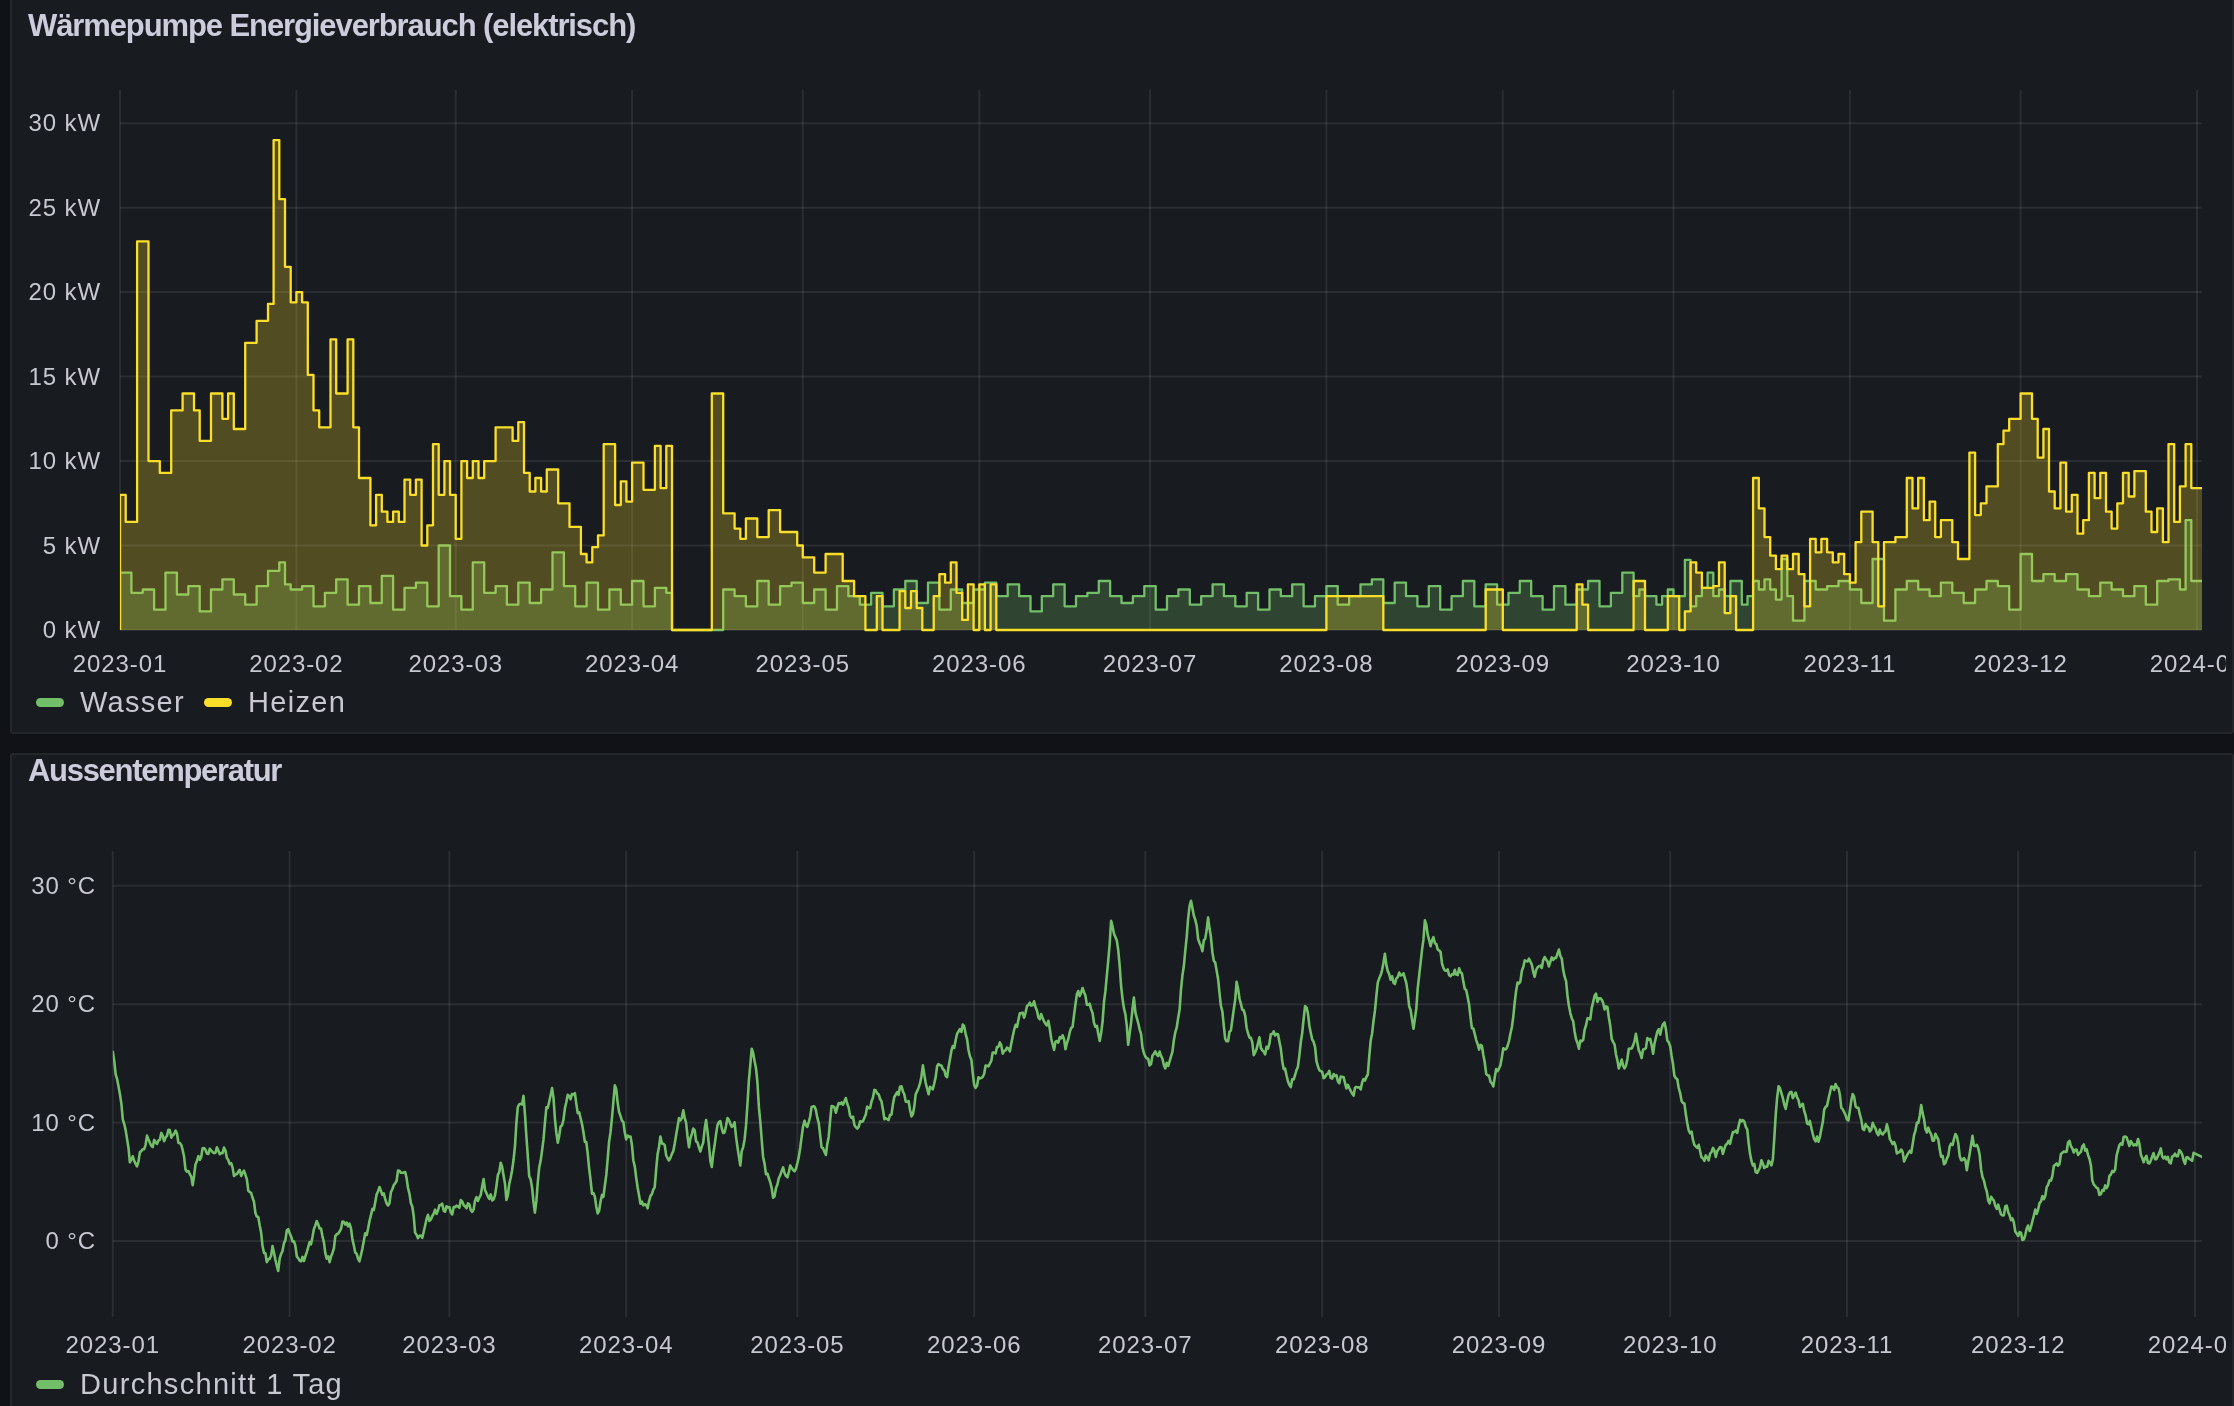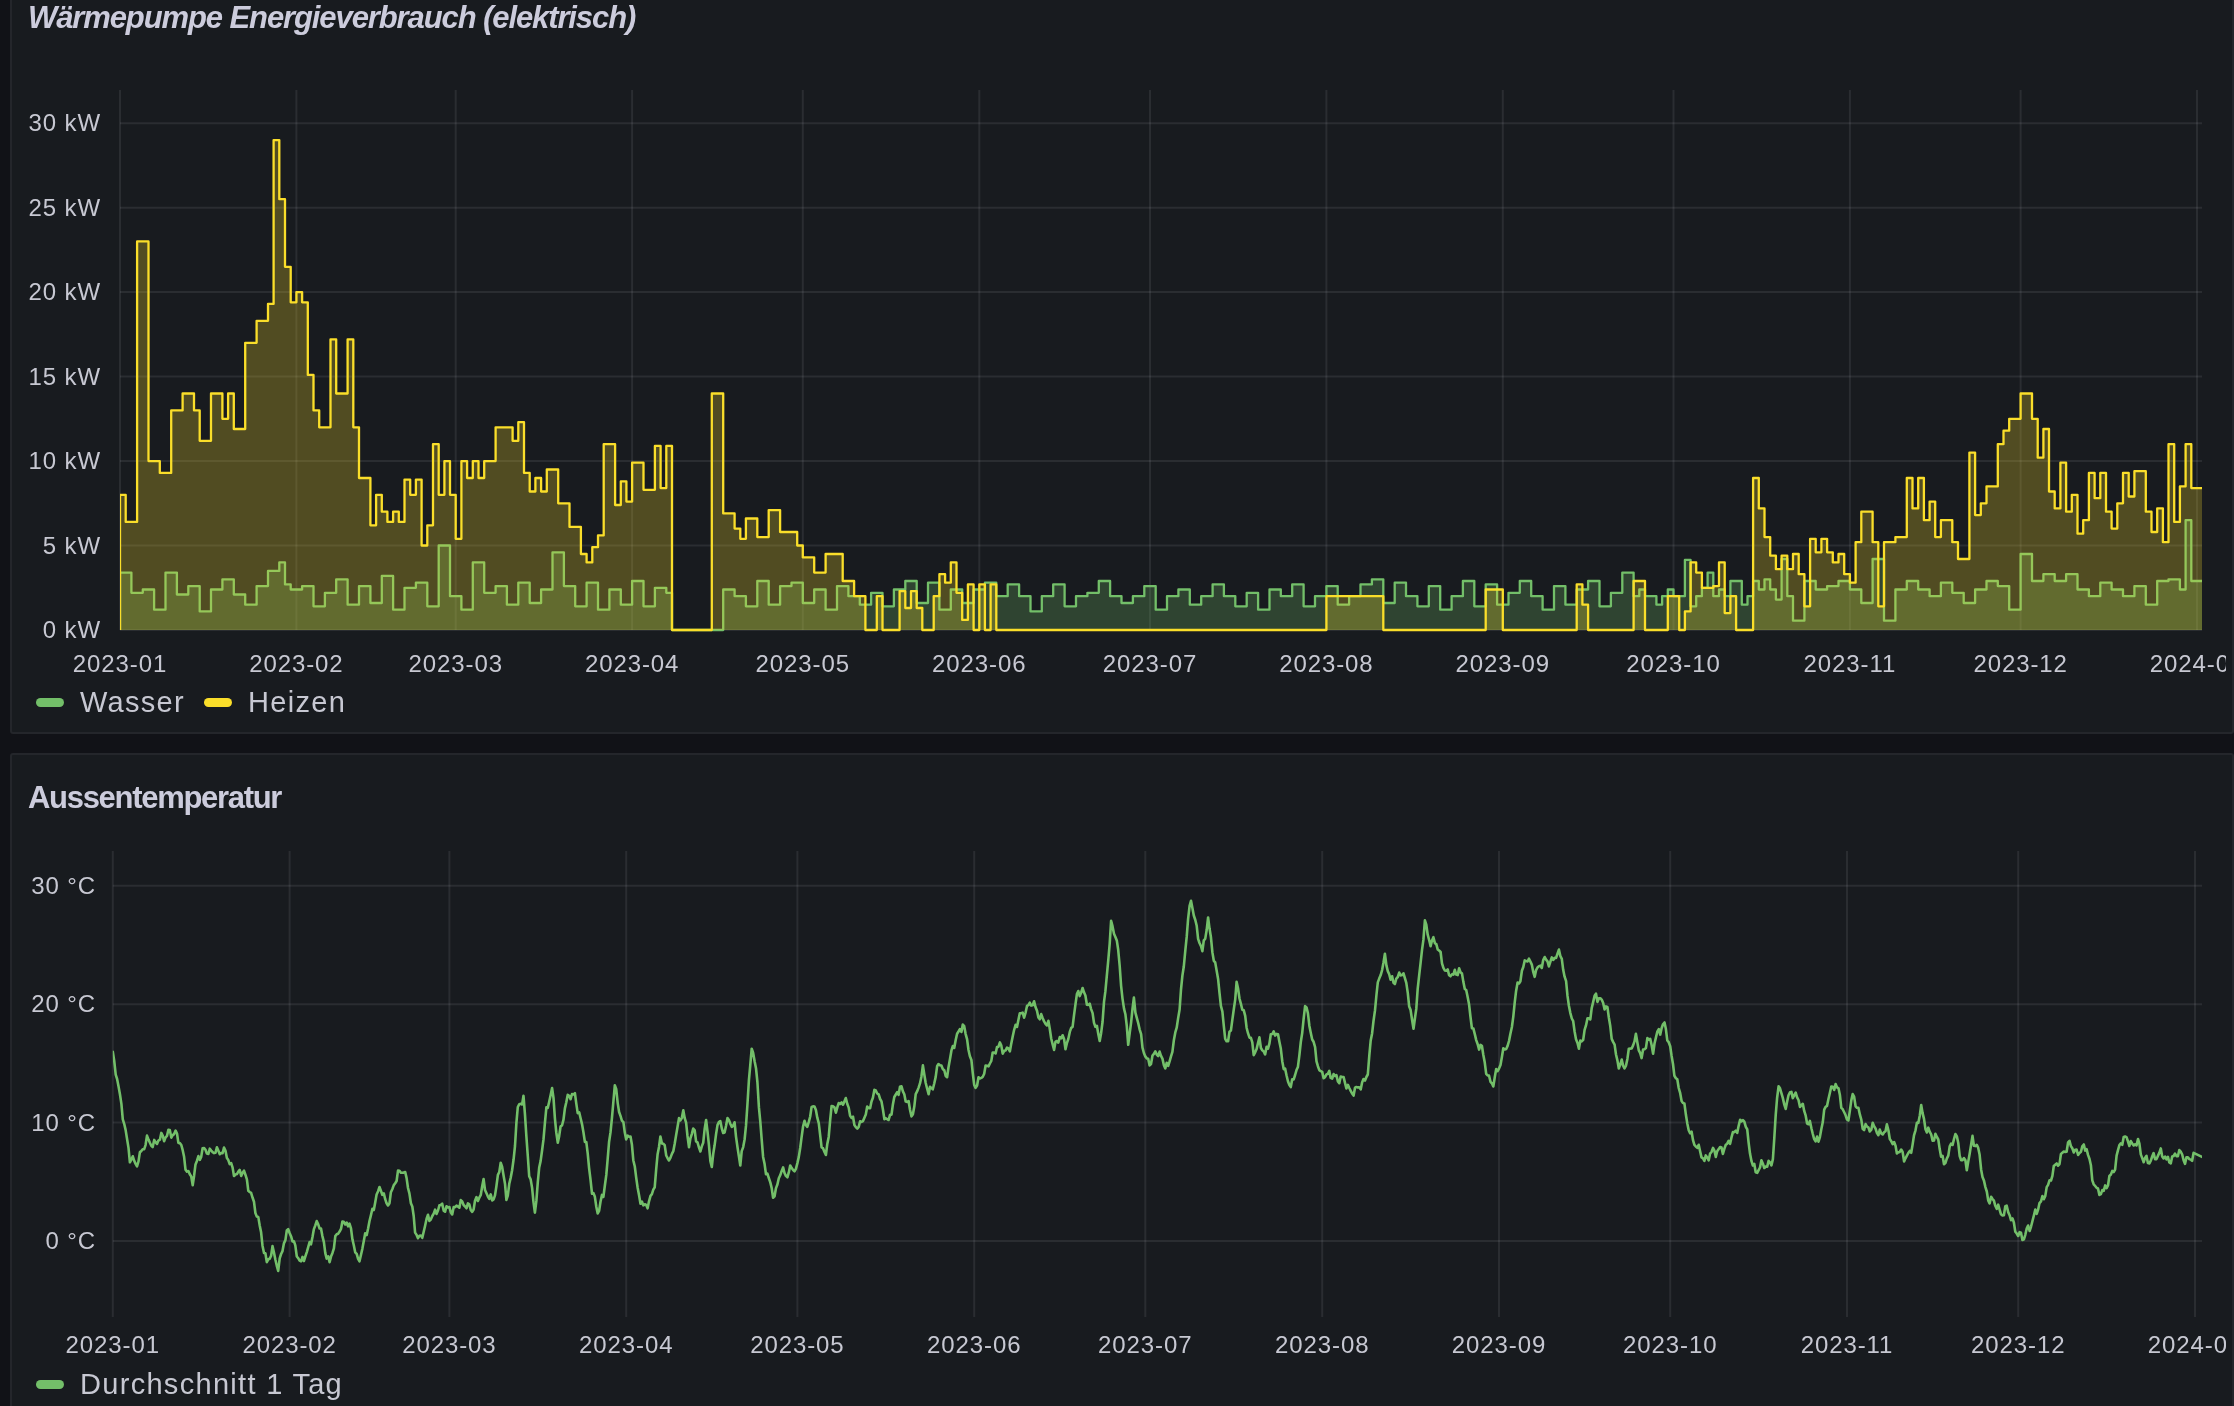--- a/index.html
+++ b/index.html
@@ -10,22 +10,22 @@
 .title{position:absolute;color:#ccccdc;font-size:31px;font-weight:700;}
 svg{position:absolute;left:0;top:0;}
 .grid line{stroke:rgba(204,204,220,0.1);stroke-width:2;}
 text.tick{fill:#c7c8d2;font-size:24px;font-family:"Liberation Sans",sans-serif;letter-spacing:0.9px;}
 .legend{position:absolute;display:flex;align-items:center;color:#c7c8d2;font-size:29px;letter-spacing:1.3px;}
 .sw{display:inline-block;width:28px;height:9px;border-radius:4.5px;margin-right:16px;}
 </style></head>
 <body>
 <div class="panel" id="p1"></div>
 <div class="panel" id="p2"></div>
-<div class="title" style="left:28px;top:0;letter-spacing:-1.1px;font-style:italic;">Wärmepumpe Energieverbrauch (elektrisch)</div>
-<div class="title" style="left:28px;top:780px;letter-spacing:-1.3px;">Aussentemperatur</div>
+<div class="title" style="left:28px;top:8px;letter-spacing:-1.1px;">Wärmepumpe Energieverbrauch (elektrisch)</div>
+<div class="title" style="left:28px;top:753px;letter-spacing:-1.3px;">Aussentemperatur</div>
 
 <svg width="2234" height="1406" viewBox="0 0 2234 1406">
  <defs>
    <clipPath id="c1">
         <rect x="120" y="60" width="2082" height="572"></rect>
       </clipPath>
    <clipPath id="c2">
         <rect x="112.8" y="845" width="2089.2" height="476"></rect>
       </clipPath>
    <clipPath id="ct">

